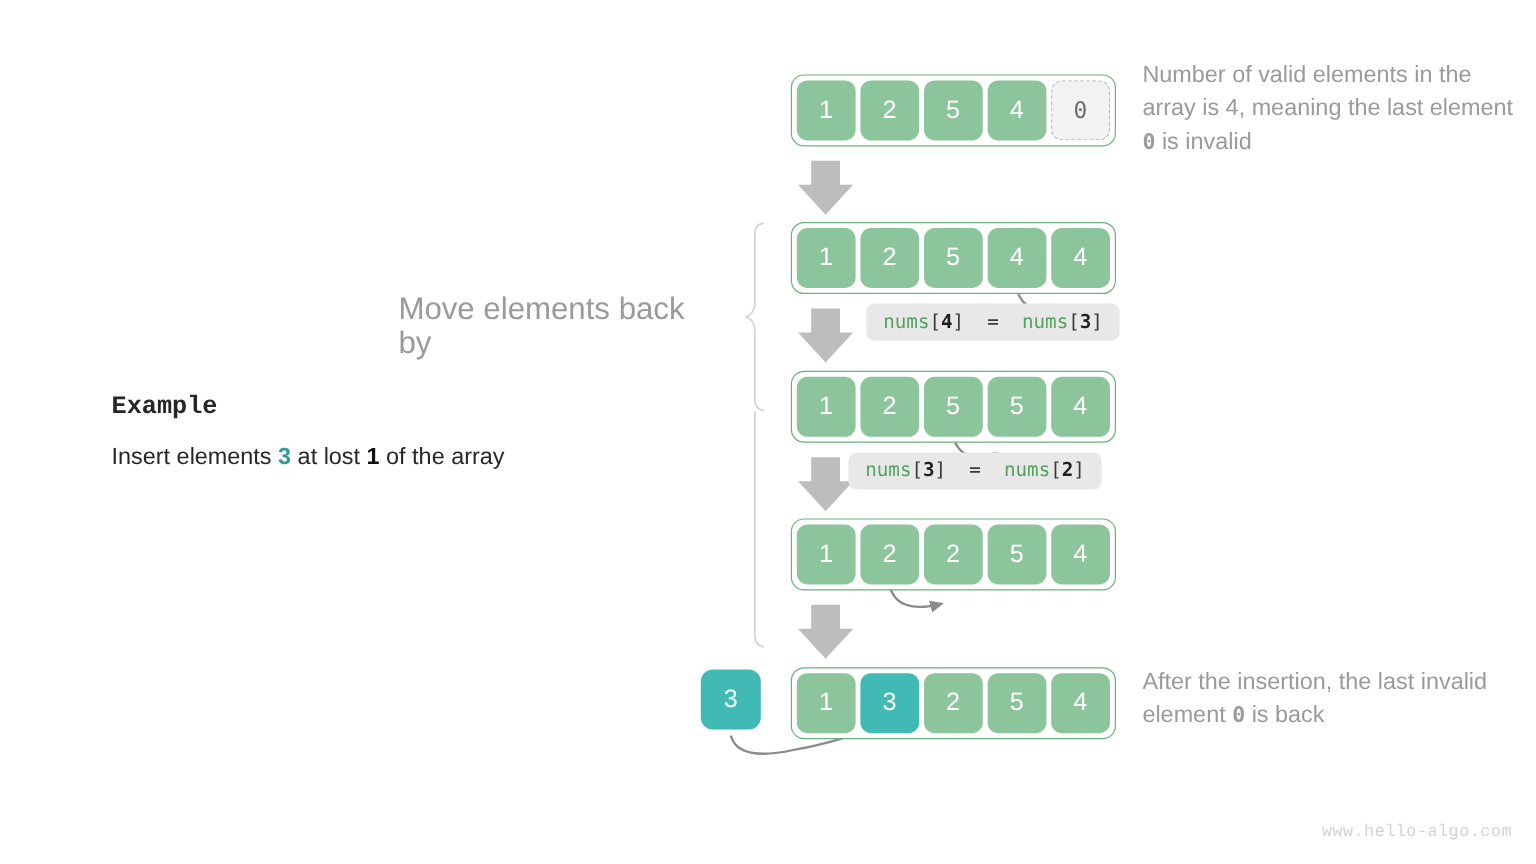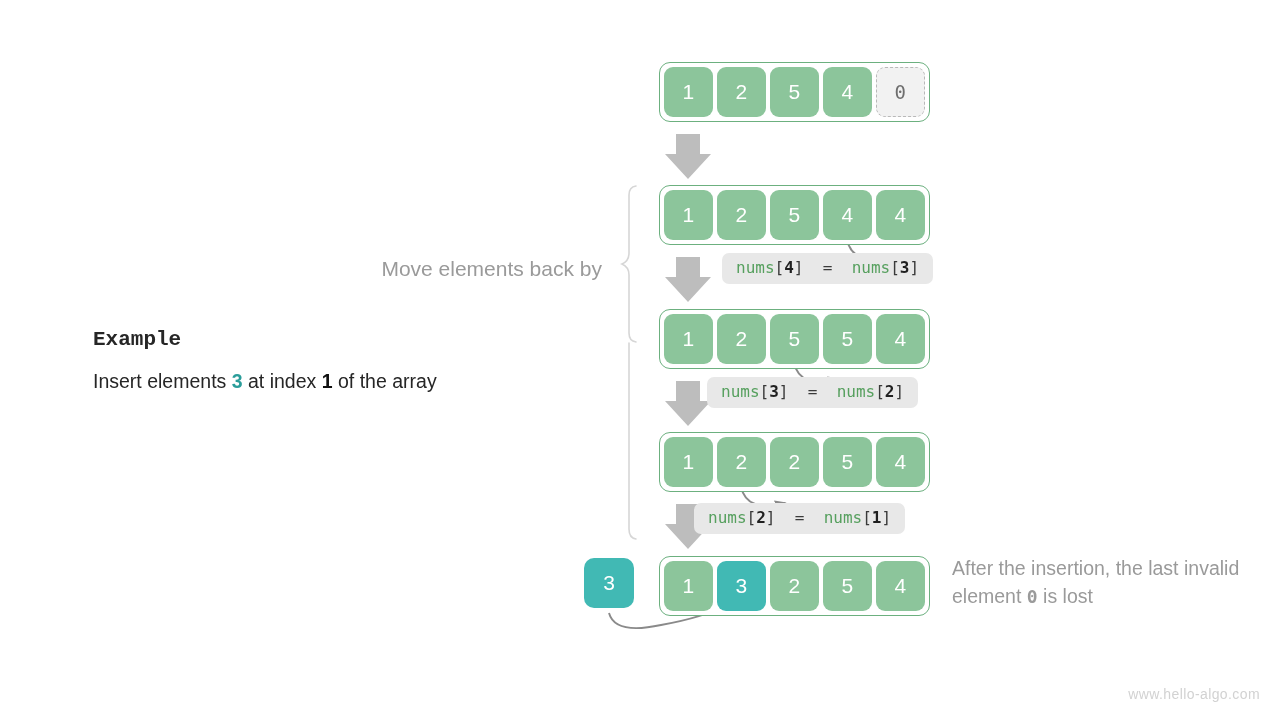--- a/index.html
+++ b/index.html
@@ -83,44 +83,43 @@
     width:320px;
   }
   .note .mono{
     font-family:"DejaVu Sans Mono","Liberation Mono",monospace;
     font-weight:bold;
     font-size:18px;
   }
   .side-note{
     position:absolute;
     color:#9a9a9a;
-    font-size:21px;
+    font-size:26px;
     line-height:28px;
     width:270px;
-    text-align:right;
-    margin-top:12px;
+    text-align:left;
   }
   .ex-title{
     position:absolute;
     font-size:21px;
     font-weight:bold;
     color:#262626;
   }
   .ex-body{
     position:absolute;
     font-size:19.5px;
     color:#262626;
   }
   .ex-body b.teal{color:#2a9d9a;}
   .ex-body b.dark{color:#111111;}
   .watermark{
     position:absolute;
     right:20px;bottom:18px;
     color:#d2d2d2;
-    font-family:Liberation Sans, sans-serif;
+    font-family:Liberation Mono, monospace;
     font-size:14px;
     letter-spacing:.4px;
   }
   svg.overlay{position:absolute;left:0;top:0;width:1280px;height:720px;pointer-events:none;}
 </style>
 </head>
 <body>
 
 <div class="stage">
 
@@ -158,30 +157,33 @@
     <g fill="none" stroke="#8a8a8a" stroke-width="1.9" marker-end="url(#ah)">
       <path d="M741,487 q6,26 44,16"></path>
     </g>
     <g fill="none" stroke="#8a8a8a" stroke-width="1.9" marker-end="url(#ah)">
       <path d="M609,613 q6,22 52,12 q44,-8 62,-19"></path>
     </g>
   </svg>
 
   <div class="ex-title" style="left:93px;top:328px;font-family:Liberation Mono, monospace;">Example</div>
   <div class="ex-body" style="left:93px;top:370px;">
-    <span>Insert elements </span><b class="teal">3</b><span> at index </span><b class="dark">1</b><span> of the array</span>
+    <span>Insert elements </span><b class="teal">3</b><span> at lost </span><b class="dark">1</b><span> of the array</span>
   </div>
 
   <div class="side-note" style="left:332px;top:243px;">
     <div>Move elements back by</div>
   </div>
 
+  <div class="note" style="left:952px;top:48px;">
+    <span>Number of valid elements in the array is 4, meaning the last element </span><span class="mono">0</span><span> is invalid</span>
+  </div>
 
   <div class="note" style="left:952px;top:554px;">
-    <span>After the insertion, the last invalid element </span><span class="mono">0</span><span> is lost</span>
+    <span>After the insertion, the last invalid element </span><span class="mono">0</span><span> is back</span>
   </div>
 
   <div class="array" id="row0" style="left:659px;top:62px;">
       <div class="cell">1</div>
       <div class="cell">2</div>
       <div class="cell">5</div>
       <div class="cell">4</div>
       <div class="cell invalid">0</div>
     </div>
   <div class="array" id="row1" style="left:659px;top:185px;">
@@ -210,16 +212,15 @@
       <div class="cell teal">3</div>
       <div class="cell">2</div>
       <div class="cell">5</div>
       <div class="cell">4</div>
     </div>
 
   <div class="lone-box" style="left:584px;top:558px;">3</div>
 
   <div class="chip" id="chip0" style="left:722px;top:253px;"><span class="id">nums</span><span class="br">[</span><span class="idx">4</span><span class="br">]</span><span class="eq">&nbsp; = &nbsp;</span><span class="id">nums</span><span class="br">[</span><span class="idx">3</span><span class="br">]</span></div>
   <div class="chip" id="chip1" style="left:707px;top:377px;"><span class="id">nums</span><span class="br">[</span><span class="idx">3</span><span class="br">]</span><span class="eq">&nbsp; = &nbsp;</span><span class="id">nums</span><span class="br">[</span><span class="idx">2</span><span class="br">]</span></div>
-  <div class="chip" id="chip2" style="left:694px;top:503px;"><span class="id">nums</span><span class="br">[</span><span class="idx">2</span><span class="br">]</span><span class="eq">&nbsp; = &nbsp;</span><span class="id">nums</span><span class="br">[</span><span class="idx">1</span><span class="br">]</span></div>
 
   <div class="watermark">www.hello-algo.com</div>
 </div>
 
 </body></html>

